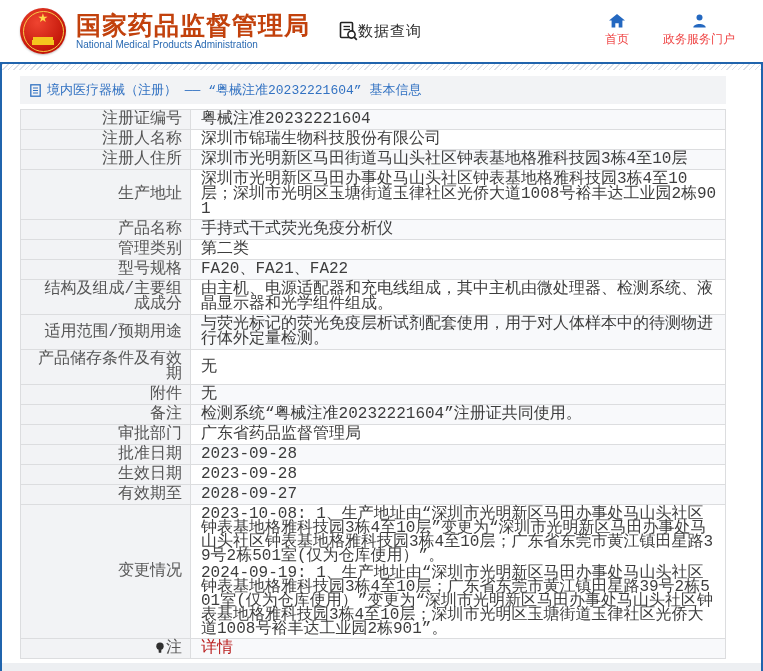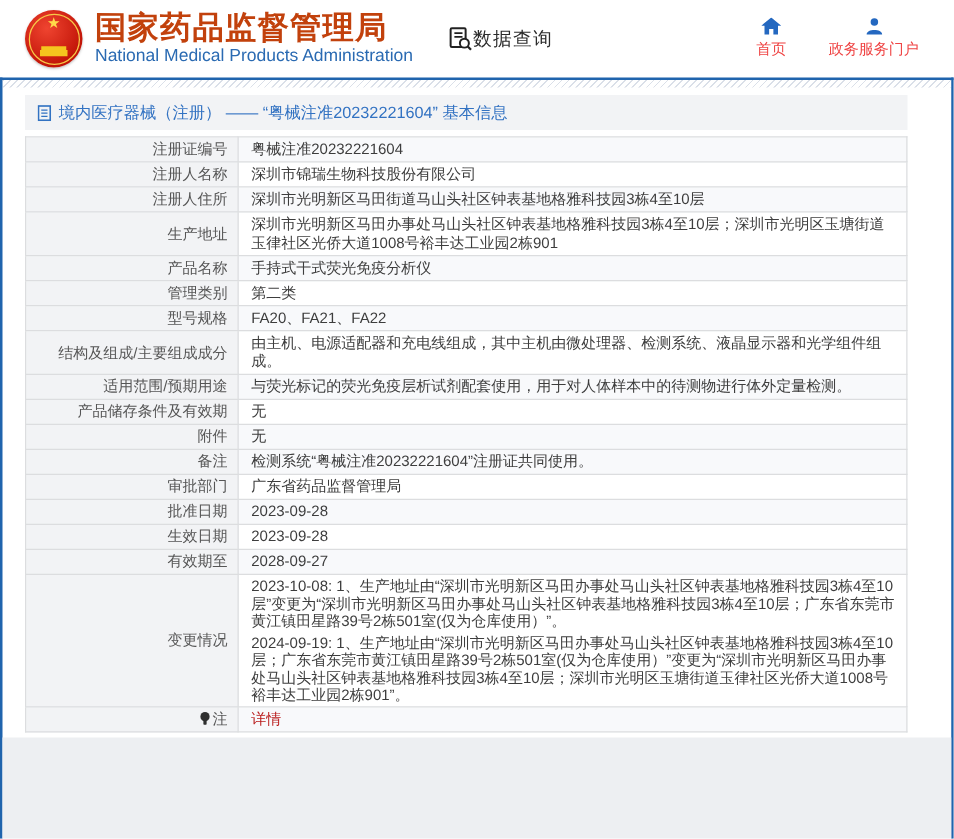--- a/index.html
+++ b/index.html
@@ -11,41 +11,41 @@
   .emblem { width:46px; height:46px; border-radius:50%; flex:0 0 46px;
             background:radial-gradient(circle at 38% 32%, #ef4430, #c21508 70%);
             position:relative; box-shadow:0 1px 2px rgba(0,0,0,.25); }
   .emblem::before { content:""; position:absolute; inset:2.5px; border:1.5px solid #f7c948; border-radius:50%; }
   .emblem .star { position:absolute; top:3px; left:0; right:0; text-align:center;
                   color:#ffd94a; font-size:12px; line-height:14px; }
   .emblem .gate { position:absolute; left:12px; right:12px; bottom:9px; height:5px; background:#f5c51e;
                   box-shadow:0 -4px 0 -1px #f5c51e, 0 -8px 0 -3px #f5c51e; }
   .title-block { margin-left:10px; }
   .site-title { color:#c2410c; font-size:25px; font-weight:bold; letter-spacing:1px; line-height:24px; }
-  .site-subtitle { color:#2a6ab2; font-size:14px; margin-top:2px; }
+  .site-subtitle { color:#2a6ab2; font-size:10px; margin-top:2px; }
   .data-query { display:flex; align-items:center; gap:0; margin-left:28px; cursor:pointer; }
   .data-query span { font-size:15px; color:#2b2b2b; letter-spacing:1px; }
   .header-nav { margin-left:auto; margin-right:28px; display:flex; gap:34px; }
   .nav-item { display:flex; flex-direction:column; align-items:center; gap:3px; cursor:pointer; }
   .nav-item span { font-size:12px; color:#ef4444; }
 
   
   .frame { height:609px; border-top:2px solid #2064ad; border-left:2px solid #2064ad;
            border-right:2px solid #2064ad; display:flex; flex-direction:column; background:#fff; }
   .hatch { height:6px;
            background:repeating-linear-gradient(135deg, rgba(150,165,190,.35) 0 1px, transparent 1px 4px); }
-  .main-area { padding:6px 35px 0 18px; }
+  .main-area { padding:6px 35px 0 18px;font-family:Liberation Mono, monospace; }
 
   .breadcrumb { height:28px; background:#f2f3f5; display:flex; align-items:center; gap:6px;
                 padding-left:10px; }
   .breadcrumb span { color:#3272c2; font-size:13px; }
 
   table.info-table { width:100%; border-collapse:collapse; margin-top:5px;
                      border:1px solid #c7c9cc; table-layout:fixed; }
-  .info-table td { border:1px solid #dcdddf; font-size:12px; line-height:15px;
+  .info-table td { border:1px solid #dcdddf; font-size:16px; line-height:15px;
                    padding:2px 8px; vertical-align:middle; }
   .info-table td.lbl { width:170px; text-align:right; color:#555; background:#f2f3f5; }
   .info-table tr.odd td.val { background:#f8f9fb; }
   .info-table td.val { color:#3d3d3d; padding-left:10px; word-break:break-all; }
   .info-table td.val p { line-height:14px; }
   .info-table td.val p + p { margin-top:3px; }
   .info-table td.val a { color:#b91c1c; text-decoration:none; cursor:pointer; }
   .lbl .bulb { vertical-align:-2px; margin-right:1px; }
 
   .footer-strip { margin-top:4px; background:#edeff2; flex:1; }

